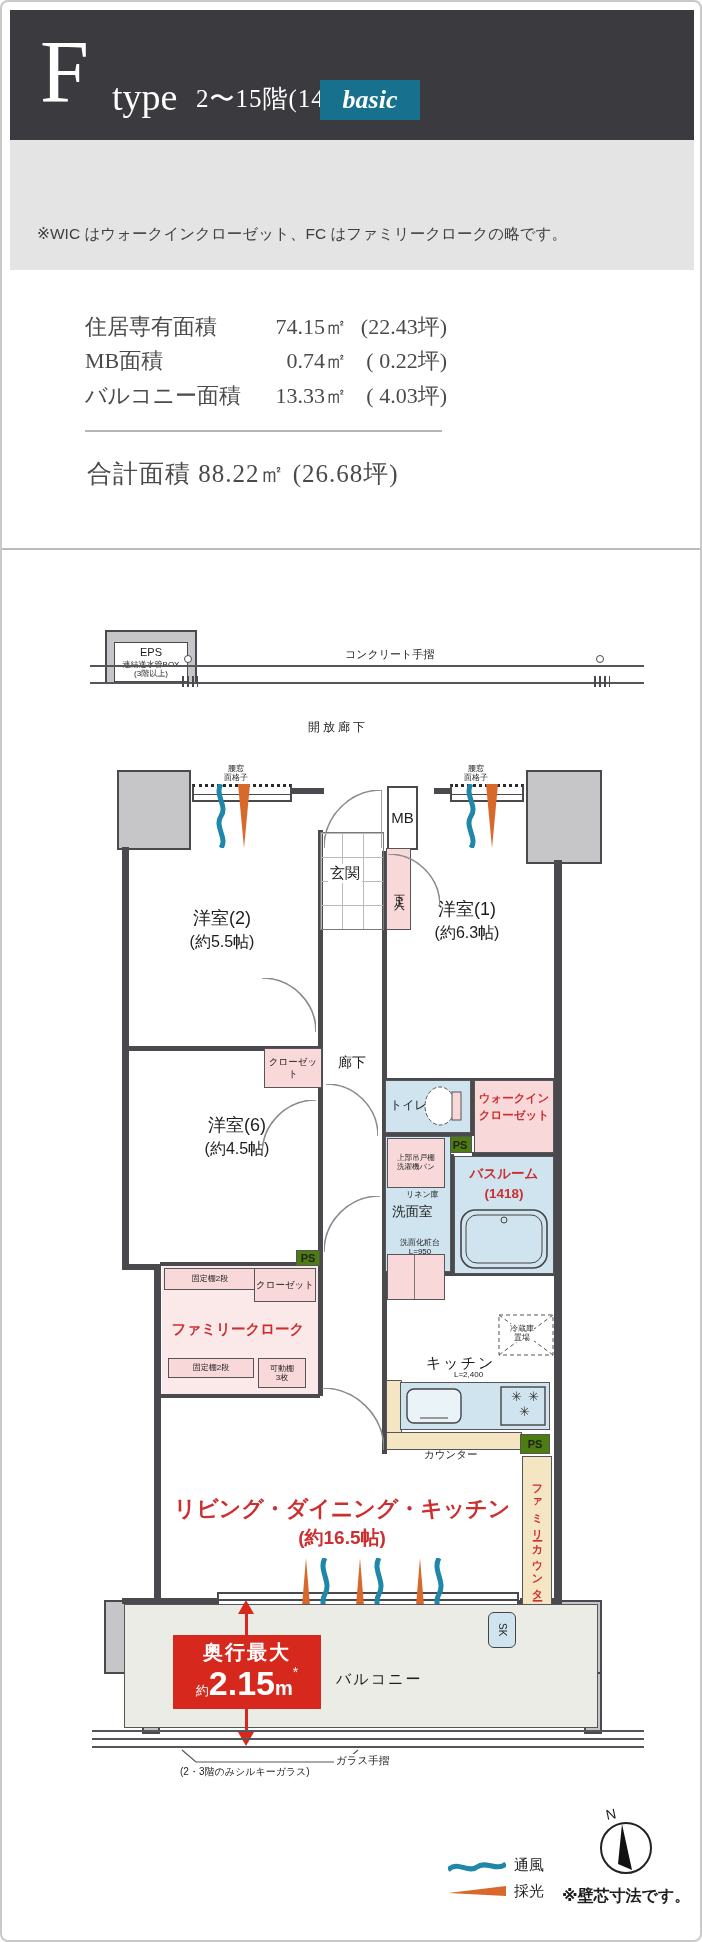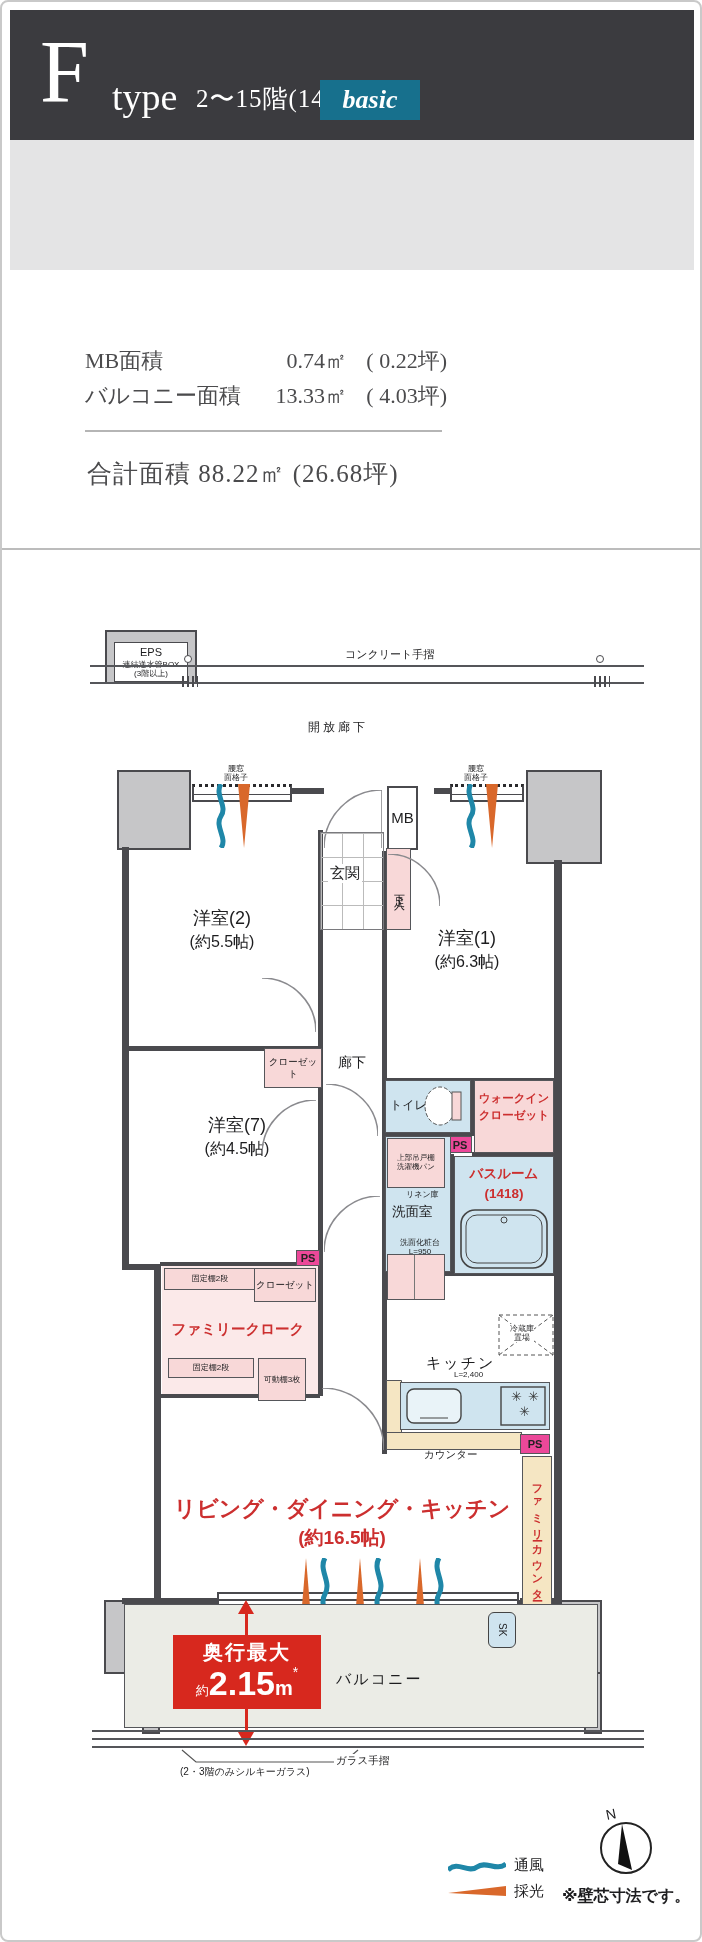--- a/index.html
+++ b/index.html
@@ -28,21 +28,21 @@
   
   .wall{background:#c6c6c8;border:2px solid #4a4a4e;}
   .wl{background:#4a4a4e;}
   .pink{background:#f8d8d8;border:1px solid #55565a;}
   .blue{background:#cfe4ef;border:1px solid #55565a;}
   .cream{background:#f5e6c3;border:1px solid #55565a;}
   .lbl{color:#1d1d1f;line-height:1.25;}
   .ctr{display:flex;align-items:center;justify-content:center;text-align:center;}
   .red-t{color:#cc2f2f;font-weight:bold;}
   .tiny{font-size:8px;line-height:1.15;}
-  .ps{background:#ec4899;border:1.5px solid #55565a;font-size:11px;font-weight:bold;color:#222;justify-content:center;}
+  .ps{background:#4d7c0f;border:1.5px solid #55565a;font-size:11px;font-weight:bold;color:#222;justify-content:center;}
   .win{background:#fff;border:2px solid #4a4a4e;}
   .win .mid{position:absolute;left:0;right:0;top:50%;height:1.5px;background:#4a4a4e;}
   .grille{border-top:3px dotted #2a2a2c;}
   .door path{fill:none;stroke:#8a8a8e;stroke-width:1.6;}
   .vtxt{writing-mode:vertical-rl;text-orientation:upright;letter-spacing:2px;}
   .hatch{background:repeating-linear-gradient(90deg,#4a4a4e 0 2px,transparent 2px 5px);}
   .postc{width:8px;height:8px;border:1.5px solid #4a4a4e;border-radius:50%;background:#fff;}
   .balc{background:#ebece6;border:1.5px solid #55565a;}
   .redbox{background:#d7281e;color:#fff;}
   .rline{background:#d7281e;}
@@ -54,22 +54,28 @@
 <div class="page">
 
   <div class="abs hdr">
     <span class="f serif">F</span>
     <span class="tw serif">type</span>
     <span class="fl serif">2〜15階(14戸)</span>
   </div>
   <div class="abs badge serif">basic</div>
 
   <div class="abs band">
-  </div>
-
+    <div class="n">※WIC はウォークインクローゼット、FC はファミリークロークの略です。</div>
+  </div>
+
+  <div class="abs arow serif" style="top:310px;">
+    <span class="l">住居専有面積</span>
+    <span class="v">74.15㎡</span>
+    <span class="z">(22.43坪)</span>
+  </div>
   <div class="abs arow serif" style="top:344px;">
     <span class="l">MB面積</span>
     <span class="v">0.74㎡</span>
     <span class="z">( 0.22坪)</span>
   </div>
   <div class="abs arow serif" style="top:379px;">
     <span class="l">バルコニー面積</span>
     <span class="v">13.33㎡</span>
     <span class="z">( 4.03坪)</span>
   </div>
@@ -163,26 +169,26 @@
        background-image:linear-gradient(#bbb 1px,transparent 1px),linear-gradient(90deg,#bbb 1px,transparent 1px);background-size:21px 24px;"></div>
   <div class="abs lbl" style="left:326px;top:862px;font-size:15px;background:#fff;padding:0 2px;">玄関</div>
   <div class="abs pink ctr" style="left:384px;top:846px;width:25px;height:82px;">
     <span class="lbl vtxt" style="font-size:11px;">下足入</span>
   </div>
 
   <div class="abs lbl" style="left:150px;top:905px;width:140px;text-align:center;font-size:18px;">
     <span>洋室(2)</span><br>
     <span style="font-size:16px;">(約5.5帖)</span>
   </div>
-  <div class="abs lbl" style="left:395px;top:925px;width:140px;text-align:center;font-size:18px;">
+  <div class="abs lbl" style="left:395px;top:896px;width:140px;text-align:center;font-size:18px;">
     <span>洋室(1)</span><br>
     <span style="font-size:16px;">(約6.3帖)</span>
   </div>
   <div class="abs lbl" style="left:165px;top:1112px;width:140px;text-align:center;font-size:18px;">
-    <span>洋室(7)</span><br>
+    <span>洋室(6)</span><br>
     <span style="font-size:16px;">(約4.5帖)</span>
   </div>
   <div class="abs lbl" style="left:336px;top:1052px;font-size:14px;">廊下</div>
   <div class="abs pink ctr" style="left:262px;top:1046px;width:58px;height:40px;">
     <span class="lbl" style="font-size:9.5px;">クローゼット</span>
   </div>
 
   <div class="abs blue" style="left:383px;top:1078px;width:86px;height:53px;"></div>
   <div class="abs lbl" style="left:388px;top:1096px;font-size:12px;">トイレ</div>
   <svg class="abs" style="left:420px;top:1082px;" width="42" height="44">
@@ -229,21 +235,21 @@
   <div class="abs pink ctr" style="left:252px;top:1266px;width:62px;height:34px;">
     <span class="lbl" style="font-size:9.5px;">クローゼット</span>
   </div>
   <div class="abs ps ctr" style="left:294px;top:1248px;width:24px;height:16px;">
     <span>PS</span>
   </div>
   <div class="abs red-t" style="left:160px;top:1318px;width:152px;text-align:center;font-size:14.5px;">ファミリークローク</div>
   <div class="abs pink ctr" style="left:166px;top:1356px;width:86px;height:20px;">
     <span class="tiny lbl">固定棚2段</span>
   </div>
-  <div class="abs pink ctr" style="left:256px;top:1356px;width:48px;height:43px;flex-direction:row;">
+  <div class="abs pink ctr" style="left:256px;top:1356px;width:48px;height:30px;flex-direction:column;">
     <span class="tiny lbl">可動棚</span>
     <span class="tiny lbl">3枚</span>
   </div>
 
   <svg class="abs" style="left:496px;top:1312px;" width="56" height="42">
     <rect x="1" y="1" width="54" height="40" fill="#fff" stroke="#555" stroke-dasharray="4 3"></rect>
     <line x1="1" y1="1" x2="55" y2="41" stroke="#555" stroke-dasharray="4 3"></line>
     <line x1="55" y1="1" x2="1" y2="41" stroke="#555" stroke-dasharray="4 3"></line>
   </svg>
   <div class="abs tiny lbl" style="left:508px;top:1322px;background:#fff;text-align:center;">

